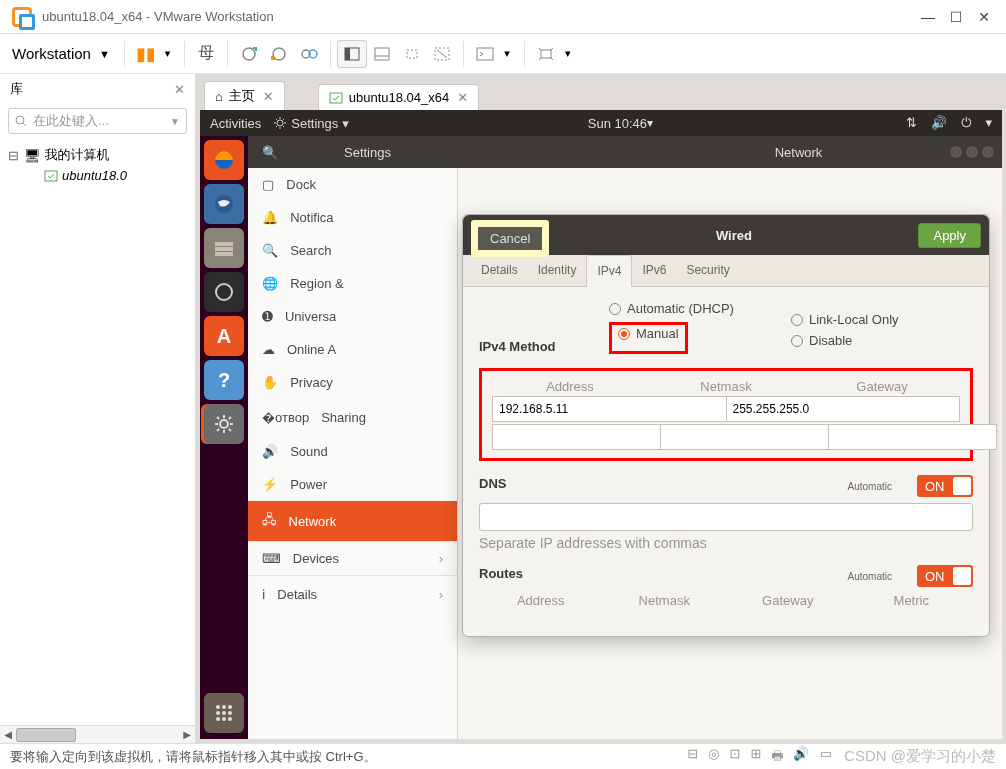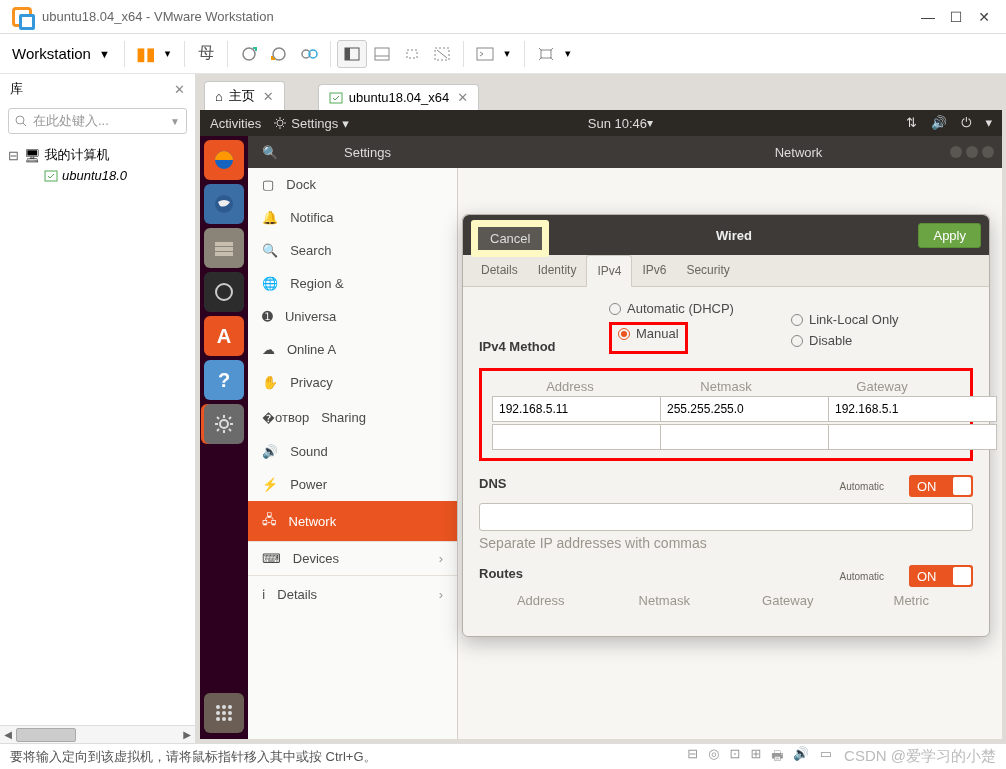--- a/index.html
+++ b/index.html
@@ -94,21 +94,21 @@
 .addrbox{border:3px solid #ff0000;padding:8px 10px;}
 .addrtable{width:100%;}
 .addrhead{display:flex;color:#9a968e;font-size:11px;}
 .addrhead div{flex:1;text-align:center;}
 .addrrow{display:flex;align-items:center;margin-top:2px;}
 .addrrow input{flex:1;border:1px solid #c5c0b8;padding:4px 6px;font-size:12px;background:#fff;height:26px;}
 .addrrow input+input{border-left:none;}
 .dnsrow{display:flex;align-items:center;margin-bottom:6px;}
 .dnsrow .sp{flex:1;}
 .dnsrow .albl{color:#6a6660;margin-right:25px;font-size:10px;}
-.toggle{width:64px;height:22px;background:#e95420;border-radius:3px;position:relative;color:#fff;font-size:10px;display:flex;align-items:center;padding-left:8px;}
+.toggle{width:56px;height:22px;background:#e95420;border-radius:3px;position:relative;color:#fff;font-size:10px;display:flex;align-items:center;padding-left:8px;}
 .toggle::after{content:"";position:absolute;right:2px;top:2px;width:18px;height:18px;background:#fff;border-radius:2px;}
 .dnsinput{width:100%;border:1px solid #c5c0b8;border-radius:3px;padding:5px;height:28px;background:#fff;}
 .hint{font-size:14px;color:#9a968e;margin-top:4px;}
 .routehead{display:flex;color:#9a968e;font-size:11px;margin-top:6px;}
 .routehead div{flex:1;text-align:center;}
 .statusbar{height:26px;border-top:1px solid #ddd;display:flex;align-items:center;padding:0 10px;font-size:12px;color:#555;}
 .statusbar .sp{flex:1;}
 .statusbar .sicons{display:flex;gap:10px;color:#999;}
 .watermark{color:#bbb;font-size:15px;margin-left:12px;}
 svg{display:block;}
@@ -455,21 +455,20 @@
                   <div class="addrbox section">
                     <div class="addrtable">
                       <div class="addrhead">
                         <div>Address</div>
                         <div>Netmask</div>
                         <div>Gateway</div>
                       </div>
                       <div class="addrrow">
                         <input value="192.168.5.11" style="">
                         <input value="255.255.255.0" style="">
-                        <input value="192.168.5.1" style="">
 
                       </div>
                       <div class="addrrow">
                         <input style="">
                         <input style="">
                         <input style="">
 
                       </div>
                     </div>
                   </div>

